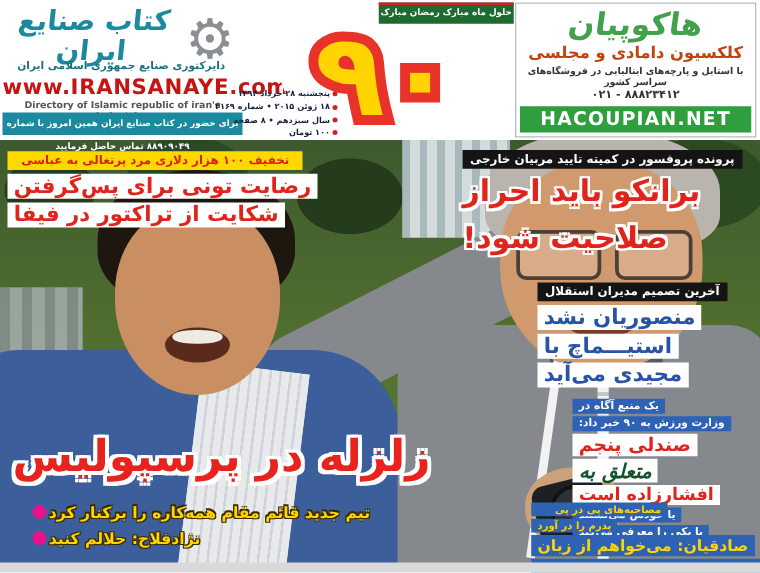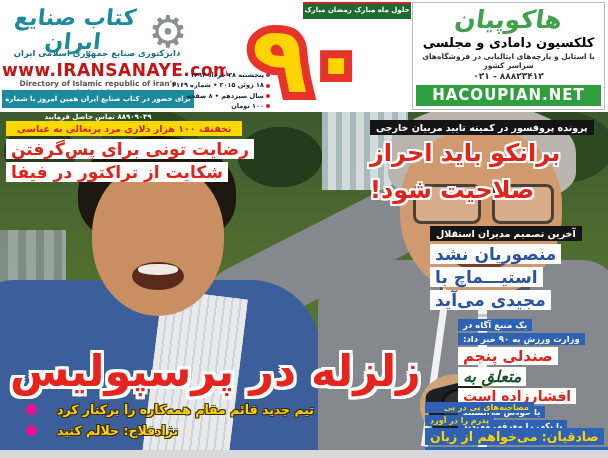--- a/index.html
+++ b/index.html
@@ -24,21 +24,21 @@
   .logo{left:220px;top:0px;width:176px;height:114px;z-index:10;}
 
   .dateblock{left:198px;top:70px;width:72px;z-index:12;direction:rtl;text-align:right;}
   .dateblock div{font-size:6.5px;font-weight:bold;color:#15213a;line-height:1.6;white-space:nowrap;}
   .dateblock div::before{content:"";display:inline-block;width:4px;height:4px;border-radius:50%;
            background:#d42222;margin-left:2px;vertical-align:middle;}
 
   .right-ad{left:412px;top:2px;width:193px;height:108px;background:#fff;border:1px solid #b9bdb9;
             box-sizing:border-box;z-index:10;text-align:center;}
   .ra-brand{margin-top:2px;color:#43a04b;font-size:25px;font-weight:bold;transform:skewX(-8deg);}
-  .ra-line1{color:#000000;font-size:13px;font-weight:bold;margin-top:1px;}
+  .ra-line1{color:#c2410c;font-size:13px;font-weight:bold;margin-top:1px;}
   .ra-line2{color:#333;font-size:7.5px;font-weight:bold;margin-top:2px;}
   .ra-phone{color:#333;font-size:9px;font-weight:bold;margin-top:1px;}
   .ra-bar{position:absolute;left:3px;right:3px;bottom:3px;height:21px;background:#2e9e3f;color:#fff;
           font-size:15px;font-weight:bold;line-height:21px;letter-spacing:1px;}
 
   
   .photo{left:0;top:112px;width:608px;height:340px;z-index:1;overflow:hidden;
          background:linear-gradient(180deg,#3d5a2e 0%,#4e6c2f 40%,#5f8636 100%);}
   .trees{position:absolute;left:0;top:0;width:608px;height:150px;
          background:radial-gradient(60px 45px at 40px 40px,#243c1c 60%,transparent 61%),
@@ -80,23 +80,23 @@
   
   .ov{z-index:6;}
   .col-right{display:flex;flex-direction:column;align-items:flex-end;direction:rtl;}
   .kicker-black{background:#141414;color:#fff;font-size:9.5px;font-weight:bold;padding:2px 6px;white-space:nowrap;}
   .kicker-yellow{background:#ffd800;color:#d42222;font-size:9.5px;font-weight:bold;padding:2px 11px;white-space:nowrap;}
   .strip-white{background:#fff;padding:0 5px;margin-top:3px;white-space:nowrap;font-weight:800;}
   .red-big{color:#e0241c;font-size:24px;font-weight:800;white-space:nowrap;line-height:1.55;
      text-shadow:-2px -2px 0 #fff,2px -2px 0 #fff,-2px 2px 0 #fff,2px 2px 0 #fff,0 -2px 0 #fff,0 2px 0 #fff,-2px 0 0 #fff,2px 0 0 #fff;}
   .blue-strip{background:#2d62b5;color:#fff;font-size:8.5px;font-weight:bold;padding:1px 5px;margin-top:2px;white-space:nowrap;}
   .blue-strip-yel{background:#2d62b5;color:#ffd400;padding:1px 5px;margin-top:2px;white-space:nowrap;font-weight:800;}
-  .main-headline{color:#e8221c;font-size:43px;font-weight:800;white-space:nowrap;
+  .main-headline{color:#e8221c;font-size:35px;font-weight:800;white-space:nowrap;
      text-shadow:-3px -3px 0 #fff,3px -3px 0 #fff,-3px 3px 0 #fff,3px 3px 0 #fff,0 -3px 0 #fff,0 3px 0 #fff,-3px 0 0 #fff,3px 0 0 #fff;}
-  .bullet-line{display:flex;align-items:center;gap:20px;margin-top:6px;}
+  .bullet-line{display:flex;align-items:center;gap:2px;margin-top:6px;}
   .dot{width:11px;height:11px;border-radius:50%;background:#e8128c;flex:0 0 auto;}
   .bullet-text{color:#ffd400;font-size:12.5px;font-weight:800;white-space:nowrap;direction:rtl;
      text-shadow:1px 1px 0 #3a2a00,-1px 1px 0 #3a2a00,1px -1px 0 #3a2a00,-1px -1px 0 #3a2a00;}
   .bottom-strip{left:0;top:450px;width:608px;height:8px;background:#d9d9d9;z-index:7;}
 </style>
 </head>
 <body>
 
 <div class="page">
 

